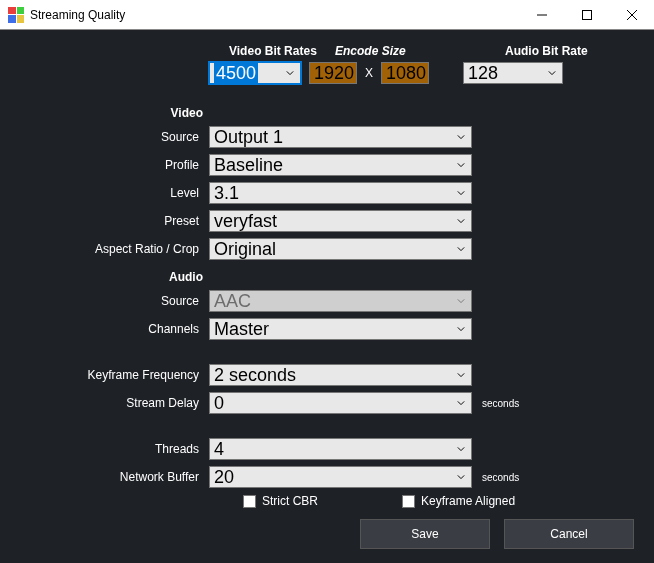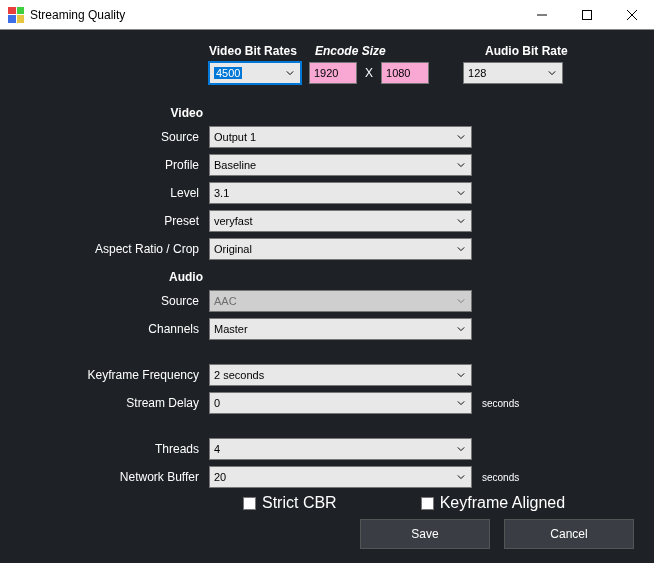--- a/index.html
+++ b/index.html
@@ -48,59 +48,59 @@
 
   
   .header-row {
     display:flex;
     padding-left: 185px;
     gap: 0;
     margin-bottom: 4px;
     font-weight: bold;
     font-size: 12px;
   }
-  .header-row .h-video { width: 96px; }
+  .header-row .h-video { width: 96px; margin-left: 20px; }
   .header-row .h-encode { width: 170px; text-align:left; margin-left:10px;font-style:italic;}
   .header-row .h-audio { width: 100px; }
 
   .top-controls {
     display:flex;
     padding-left: 185px;
     align-items:center;
     gap:8px;
     margin-bottom: 22px;
   }
   .combo, .tbox {
     height: 22px;
     background: #e8e8e8;
     border: 1px solid #767676;
     color:#000;
     display:flex;
     align-items:center;
     position:relative;
-    font-size:11px;
+    font-size:18px;
   }
   .combo {
     padding: 0 20px 0 4px;
   }
   .combo .chev {
     position:absolute; right:2px; top:0; bottom:0; width:16px;
     display:flex; align-items:center; justify-content:center;
   }
   .combo .chev svg { width:8px; height:8px; }
   .combo.focused {
     border: 1px solid #0078d7;
     outline: 1px solid #0078d7;
   }
   .combo.focused .val {
     background:#0078d7; color:#fff; padding:0 2px;
   }
   .combo.disabled { background:#cfcfcf; color:#6d6d6d; }
   .tbox {
-    background:#f9a8d4;
+    background:#a16207;
     padding:0 4px;
     width:50px;
     justify-content:flex-start;
   }
   .xlabel { color:#fff; font-size:12px; }
 
   .combo.wide { width: 263px; }
   .combo.top-video { width: 92px; }
   .combo.top-audio { width: 100px; }
   .tbox.enc { width:48px; }
@@ -132,21 +132,21 @@
 
   .check-row {
     display:flex;
     align-items:center;
     padding-left:195px;
     gap:60px;
     margin-top:2px;
   }
   .chk {
     display:flex; align-items:center; gap:6px;
-    font-size:16px;
+    font-size:12px;
     padding-left:24px;
   }
   .chk .box {
     width:13px; height:13px; background:#fff; border:1px solid #767676;
   }
 
   
   .footer {
     position:absolute;
     bottom:14px; right:20px;

